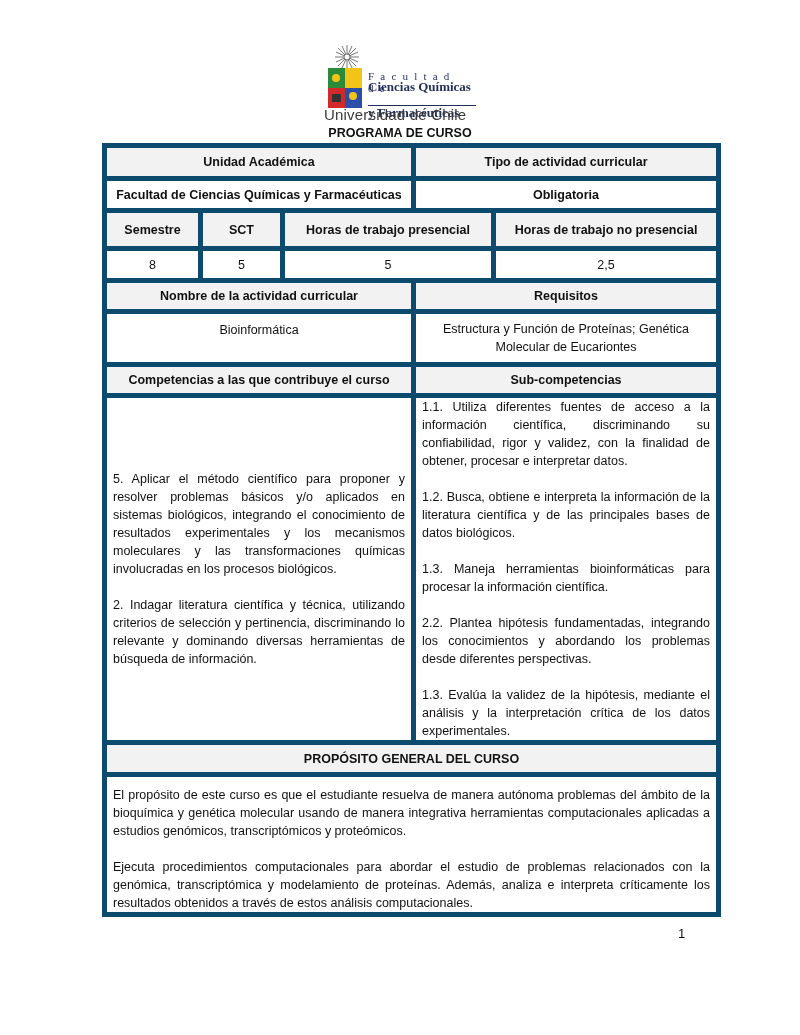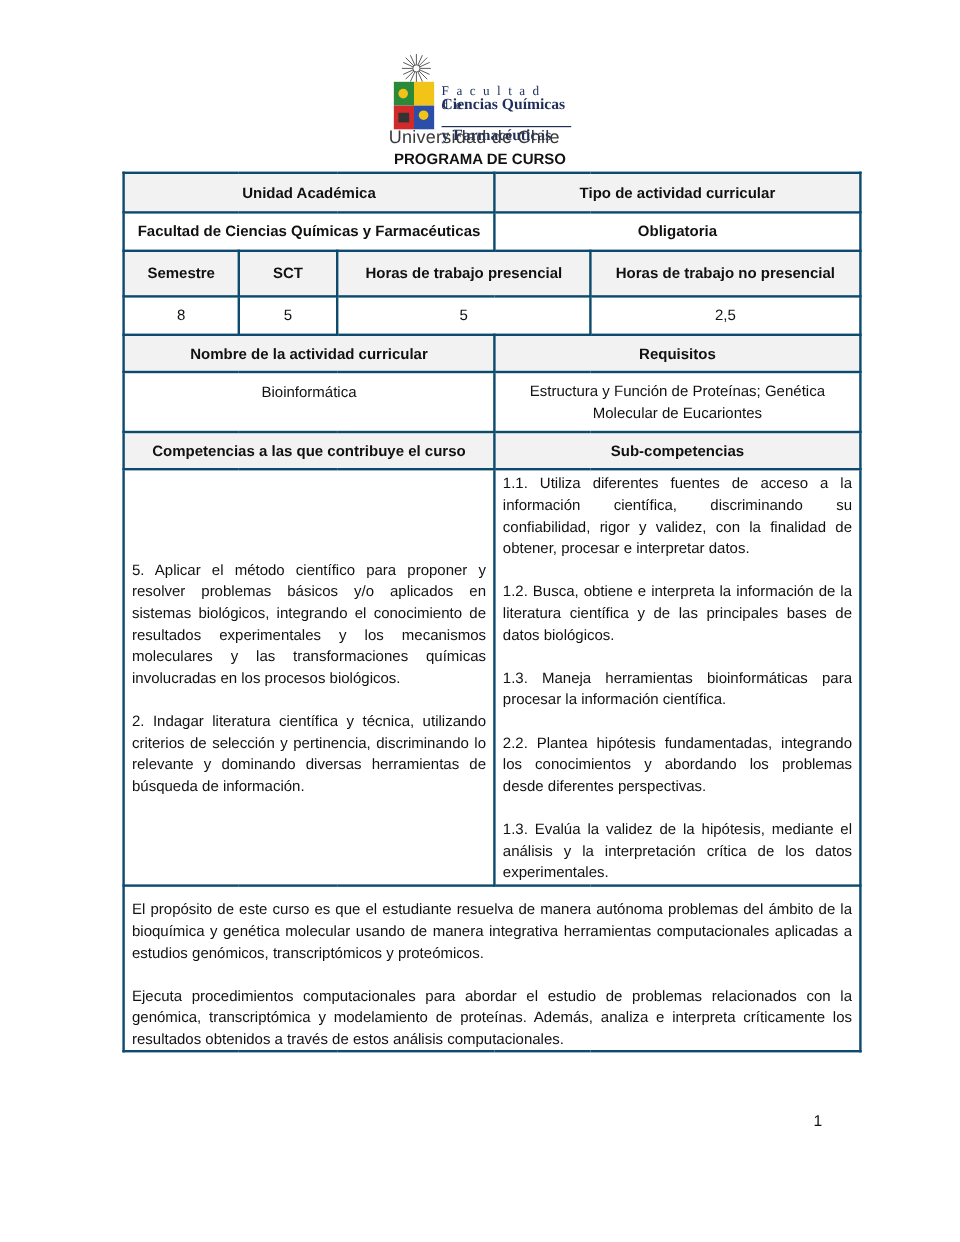--- a/index.html
+++ b/index.html
@@ -8,21 +8,21 @@
   .logo .shield { position: absolute; left: 4px; top: 24px; width: 34px; height: 40px; }
   .logo .star { position: absolute; left: 10px; top: 0px; width: 26px; height: 26px; }
   .logo .t1 { position: absolute; left: 44px; top: 26px; font-family: "Liberation Serif", serif; font-size: 11px; letter-spacing: 6.2px; color: #1f2e5a; }
   .logo .t2 { position: absolute; left: 44px; top: 37px; font-family: "Liberation Serif", serif; font-weight: bold; font-size: 13px; color: #1f2e5a; line-height: 12px; }
   .logo .t3 { position: absolute; left: 44px; top: 49px; font-family: "Liberation Serif", serif; font-weight: bold; font-size: 13px; color: #1f2e5a; line-height: 12px; margin-top: 14px; }
   .logo .rule { position: absolute; left: 44px; top: 61px; width: 108px; height: 1px; background: #1f2e5a; }
   .logo .t4 { position: absolute; left: 0px; top: 62px; font-size: 15px; color: #3a3a3a; letter-spacing: 0.2px; }
   .doc-title { position: absolute; left: 0; width: 800px; top: 126px; text-align: center; font-weight: bold; font-size: 12.5px; }
 
   table.prog { position: absolute; left: 102px; top: 143px; width: 614px; border-collapse: collapse; table-layout: fixed; font-size: 12.5px; }
-  table.prog td { border: 2px solid #0c4a6e; padding: 0 6px; vertical-align: middle; }
+  table.prog td { border: 5px solid #0c4a6e; padding: 0 6px; vertical-align: middle; }
   td.hd { background: #f2f2f2; font-weight: bold; text-align: center; }
   td.c { text-align: center; margin-top: 32px; }
   td.body { vertical-align: top; text-align: justify; line-height: 18px; padding: 10px 7px 4px 7px; }
   td.body p { margin: 0 0 18px 0; }
   td.body p:last-child { margin-bottom: 0; }
   .page-number { position: absolute; left: 678px; top: 926px; font-size: 13px; }
 </style>
 </head>
 <body>
 
@@ -105,20 +105,23 @@
       <p>2. Indagar literatura científica y técnica, utilizando criterios de selección y pertinencia, discriminando lo relevante y dominando diversas herramientas de búsqueda de información.</p>
     </td>
     <td class="body" colspan="2">
       <p>1.1. Utiliza diferentes fuentes de acceso a la información científica, discriminando su confiabilidad, rigor y validez, con la finalidad de obtener, procesar e interpretar datos.</p>
       <p>1.2. Busca, obtiene e interpreta la información de la literatura científica y de las principales bases de datos biológicos.</p>
       <p>1.3. Maneja herramientas bioinformáticas para procesar la información científica.</p>
       <p>2.2. Plantea hipótesis fundamentadas, integrando los conocimientos y abordando los problemas desde diferentes perspectivas.</p>
       <p>1.3. Evalúa la validez de la hipótesis, mediante el análisis y la interpretación crítica de los datos experimentales.</p>
     </td>
   </tr>
+  <tr style="height:32px">
+    <td class="hd" colspan="5">PROPÓSITO GENERAL DEL CURSO</td>
+  </tr>
   <tr style="height:138px">
     <td class="body" colspan="5" style="padding-top:9px">
       <p>El propósito de este curso es que el estudiante resuelva de manera autónoma problemas del ámbito de la bioquímica y genética molecular usando de manera integrativa herramientas computacionales aplicadas a estudios genómicos, transcriptómicos y proteómicos.</p>
       <p>Ejecuta procedimientos computacionales para abordar el estudio de problemas relacionados con la genómica, transcriptómica y modelamiento de proteínas. Además, analiza e interpreta críticamente los resultados obtenidos a través de estos análisis computacionales.</p>
     </td>
   </tr>
 </tbody>
   </table>
 
 <div class="page-number">1</div>

